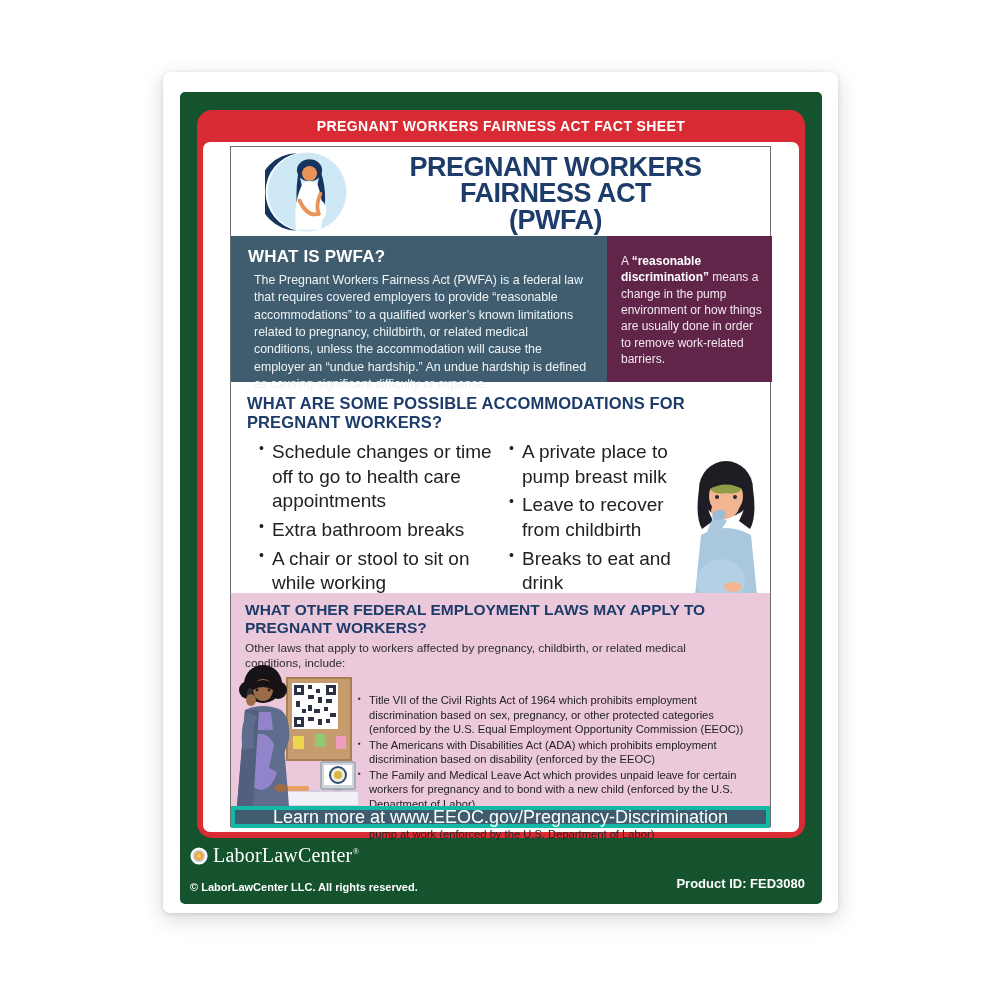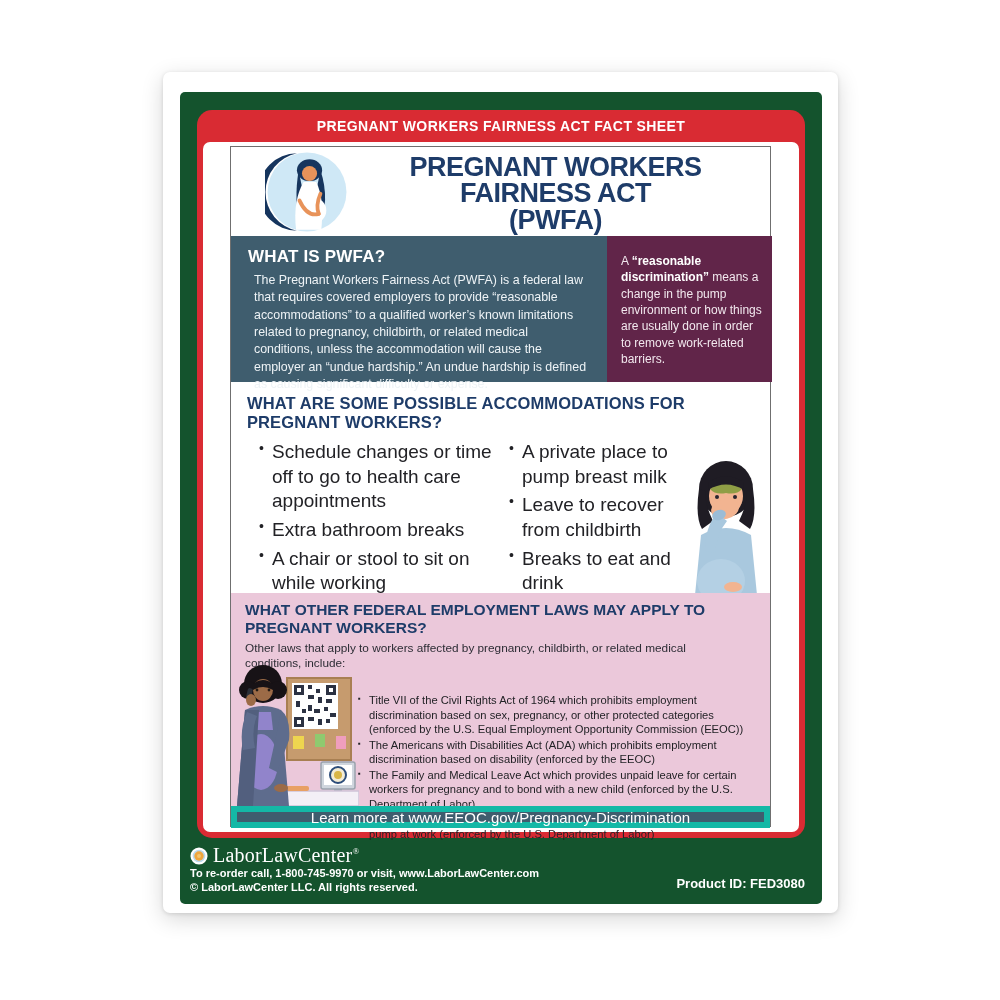--- a/index.html
+++ b/index.html
@@ -62,23 +62,23 @@
   .pink-intro { position:absolute; left:14px; top:48px; width:490px;
                 color:#2c2c34; font-size:11.8px; line-height:1.3; }
   ul.laws { position:absolute; list-style:none; left:127px; top:68px; width:404px;margin-top:32px; }
   ul.laws li { position:relative; padding-left:11px; font-size:11.2px; line-height:1.3;
                color:#222226; margin-bottom:1px; }
   ul.laws li::before { content:"▪"; position:absolute; left:0; top:1px; font-size:8px; }
   .illus-desk { position:absolute; left:2px; top:67px; width:126px; height:146px; }
 
   
   .learn-bar { position:absolute; left:0; top:659px; width:100%; height:22px;
-               background:#3f5d6e; border:6px solid #14b8a6;
+               background:#3f5d6e; border:4px solid #14b8a6;
                display:flex; align-items:center; justify-content:center;
-               color:#ffffff; font-size:15px; }
+               color:#ffffff; font-size:18px; }
 
   
   .footer-brand { position:absolute; left:190px; top:844px; display:flex; align-items:center; }
   .brand-icon { width:18px; height:18px; margin-right:5px; }
   .brand-name { color:#ffffff; font-family:"Liberation Serif", serif; font-size:20px; letter-spacing:.2px; }
   .brand-name sup { font-size:9px; }
   .footer-reorder { position:absolute; left:190px; top:867px; color:#ffffff; font-size:11px; font-weight:700; }
   .footer-copy { position:absolute; left:190px; top:881px; color:#ffffff; font-size:11px; font-weight:700; }
   .footer-product { position:absolute; right:196px; top:876px; color:#ffffff; font-size:13px; font-weight:700;margin-left:32px; }
 </style>
@@ -233,17 +233,16 @@
       <span class="brand-icon">
         <svg viewBox="0 0 20 20" width="18" height="18">
           <circle cx="10" cy="10" r="9.5" fill="#ffffff"></circle>
           <circle cx="10" cy="10" r="7" fill="#bcd9ee"></circle>
           <circle cx="10" cy="10" r="5.2" fill="#f0a63e"></circle>
           <circle cx="10" cy="10" r="2.2" fill="#f6c66d"></circle>
         </svg>
       </span>
       <span class="brand-name"><span>LaborLawCenter</span><sup>®</sup></span>
     </div>
-    <div class="footer-reorder" style="left:27px;top:795px;">To re-order call, 1-800-745-9970 or visit, www.LaborLawCenter.com</div>
     <div class="footer-copy" style="left:27px;top:809px;">© LaborLawCenter LLC. All rights reserved.</div>
     <div class="footer-product" style="right:33px;top:804px;">Product ID: FED3080</div>
   </div>
 </div>
 
 </body></html>

